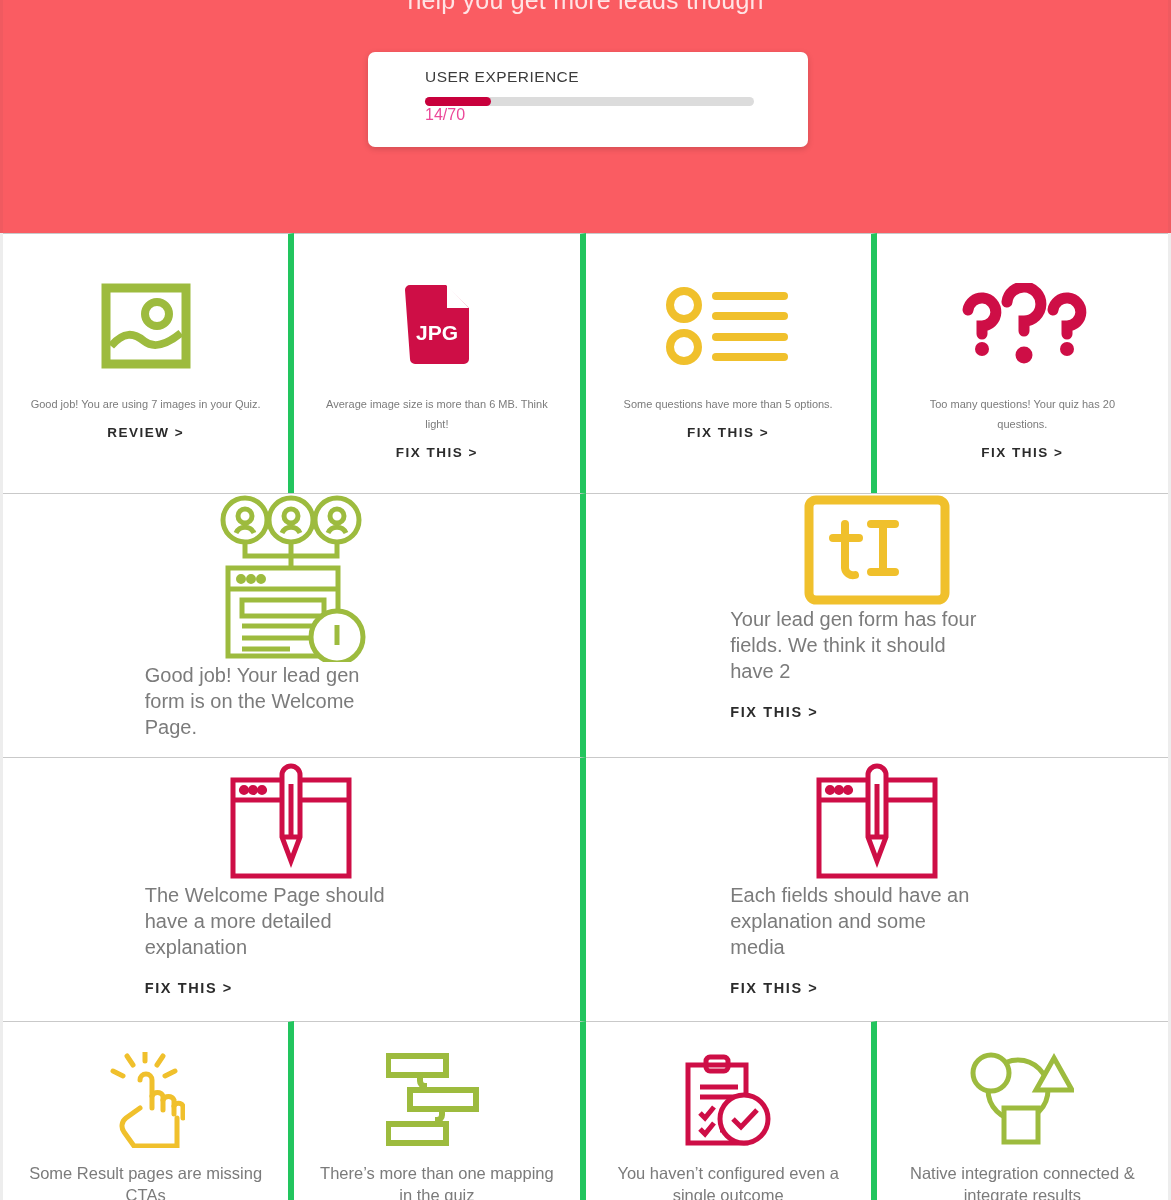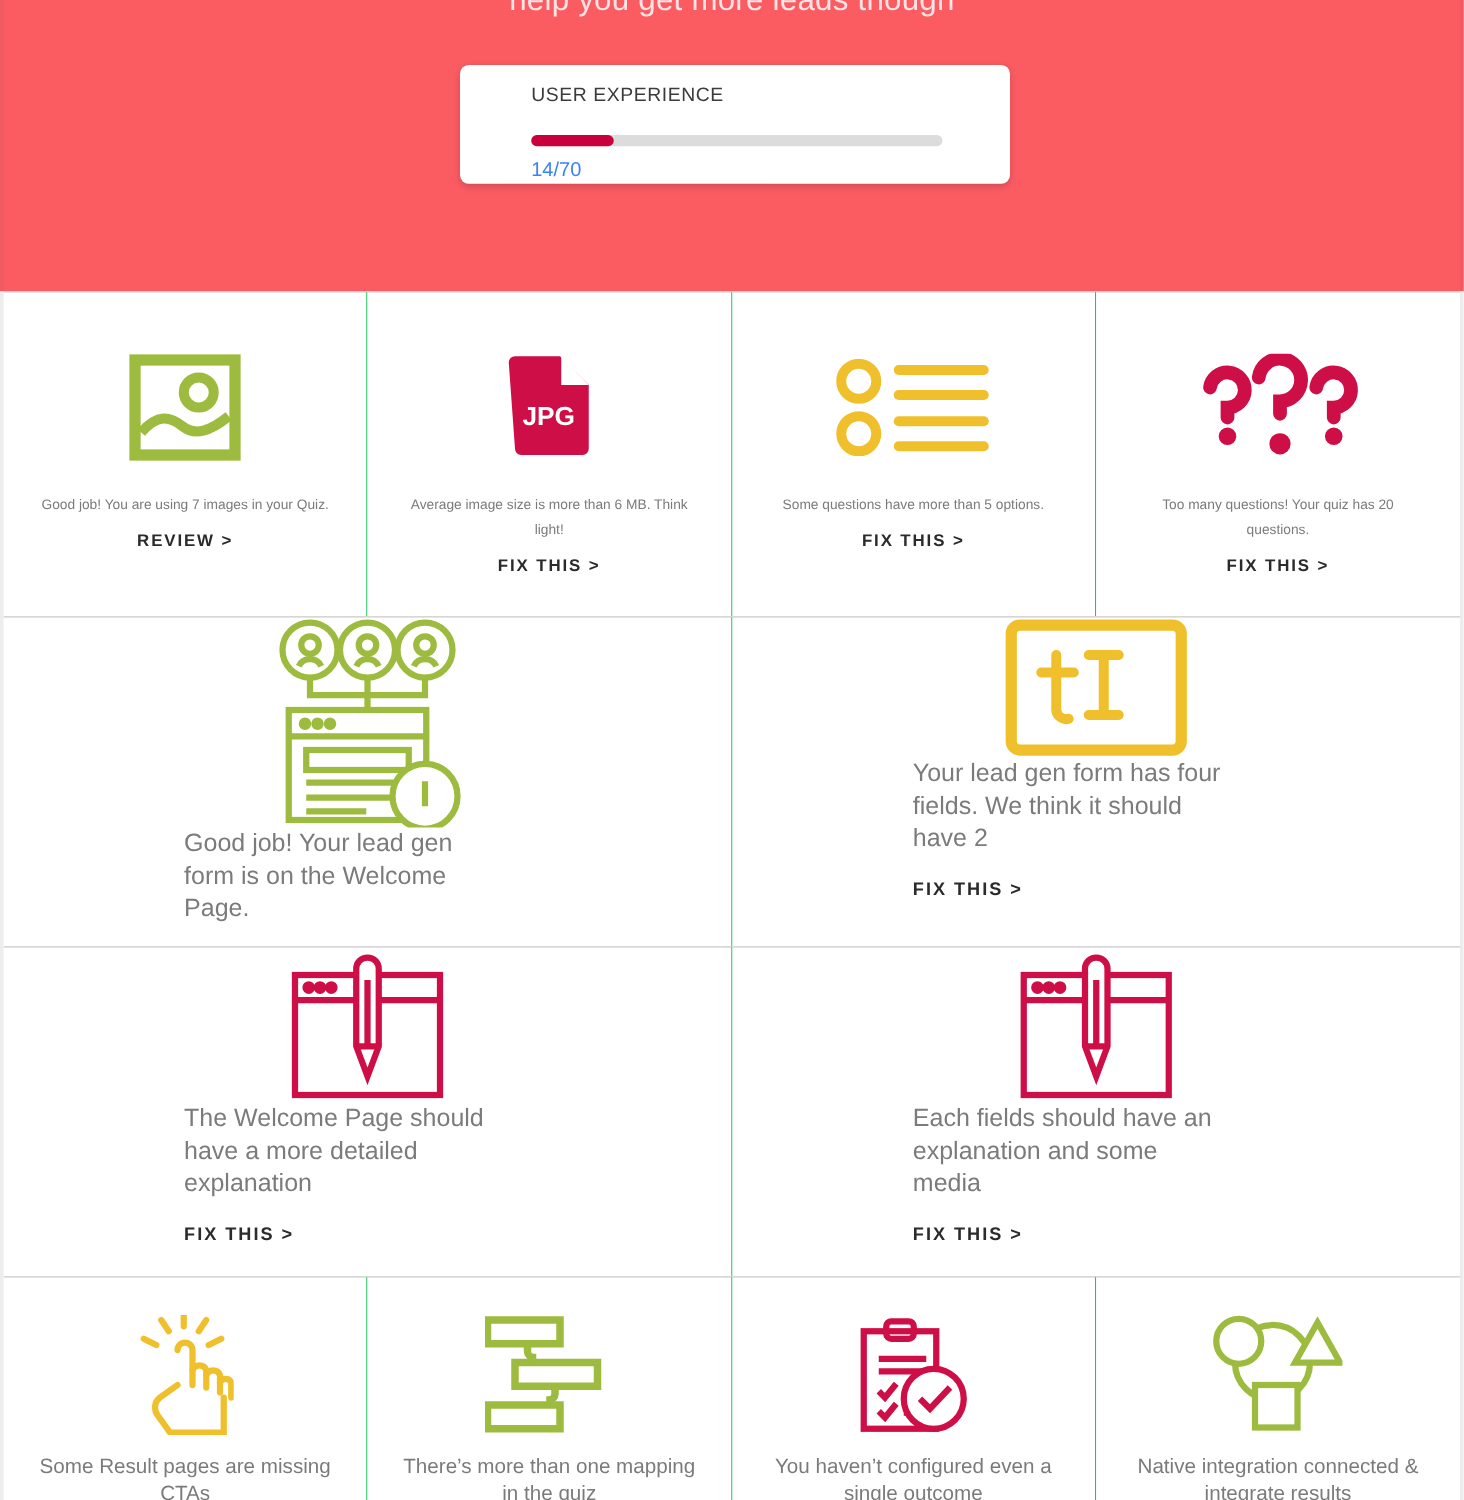--- a/index.html
+++ b/index.html
@@ -37,51 +37,51 @@
     width: 440px; height: 95px;
     background: #fff;
     border-radius: 7px;
     box-shadow: 0 2px 6px rgba(0,0,0,.16);
     padding: 16px 54px 0 57px;
   }
   .progress-label {
     font-size: 15.5px;
     color: #3b3b3b;
     letter-spacing: .45px;
-    margin-bottom: 22px;
+    margin-bottom: 11px;
   }
   .progress-track {
     position: relative;
     height: 9px;
     background: #dcdcdc;
     border-radius: 5px;
     width: 329px;
   }
   .progress-fill {
     position: absolute; left: 0; top: 0; bottom: 0;
     background: #C8003C;
     border-radius: 5px;
   }
   .progress-count {
-    margin-top: 11px;
+    margin-top: 0;
     font-size: 16px;
-    color: #3b82f6;
+    color: #ec4899;
   }
 
   
   .grid-wrap {
     position: relative;
     width: 1171px;
     border-left: 3px solid #ededed;
     border-right: 3px solid #ededed;
   }
   .row { display: flex; width: 100%; }
   .cell {
     border-top: 1px solid #c9c9c9;
-    border-right: 1px solid #22c55e;
+    border-right: 6px solid #22c55e;
     background: #fff;
     position: relative;
   }
   .cell:last-child { border-right: none; }
 
   
   .row1 .cell {
     width: 292.75px;
     height: 260px;
     display: flex;

